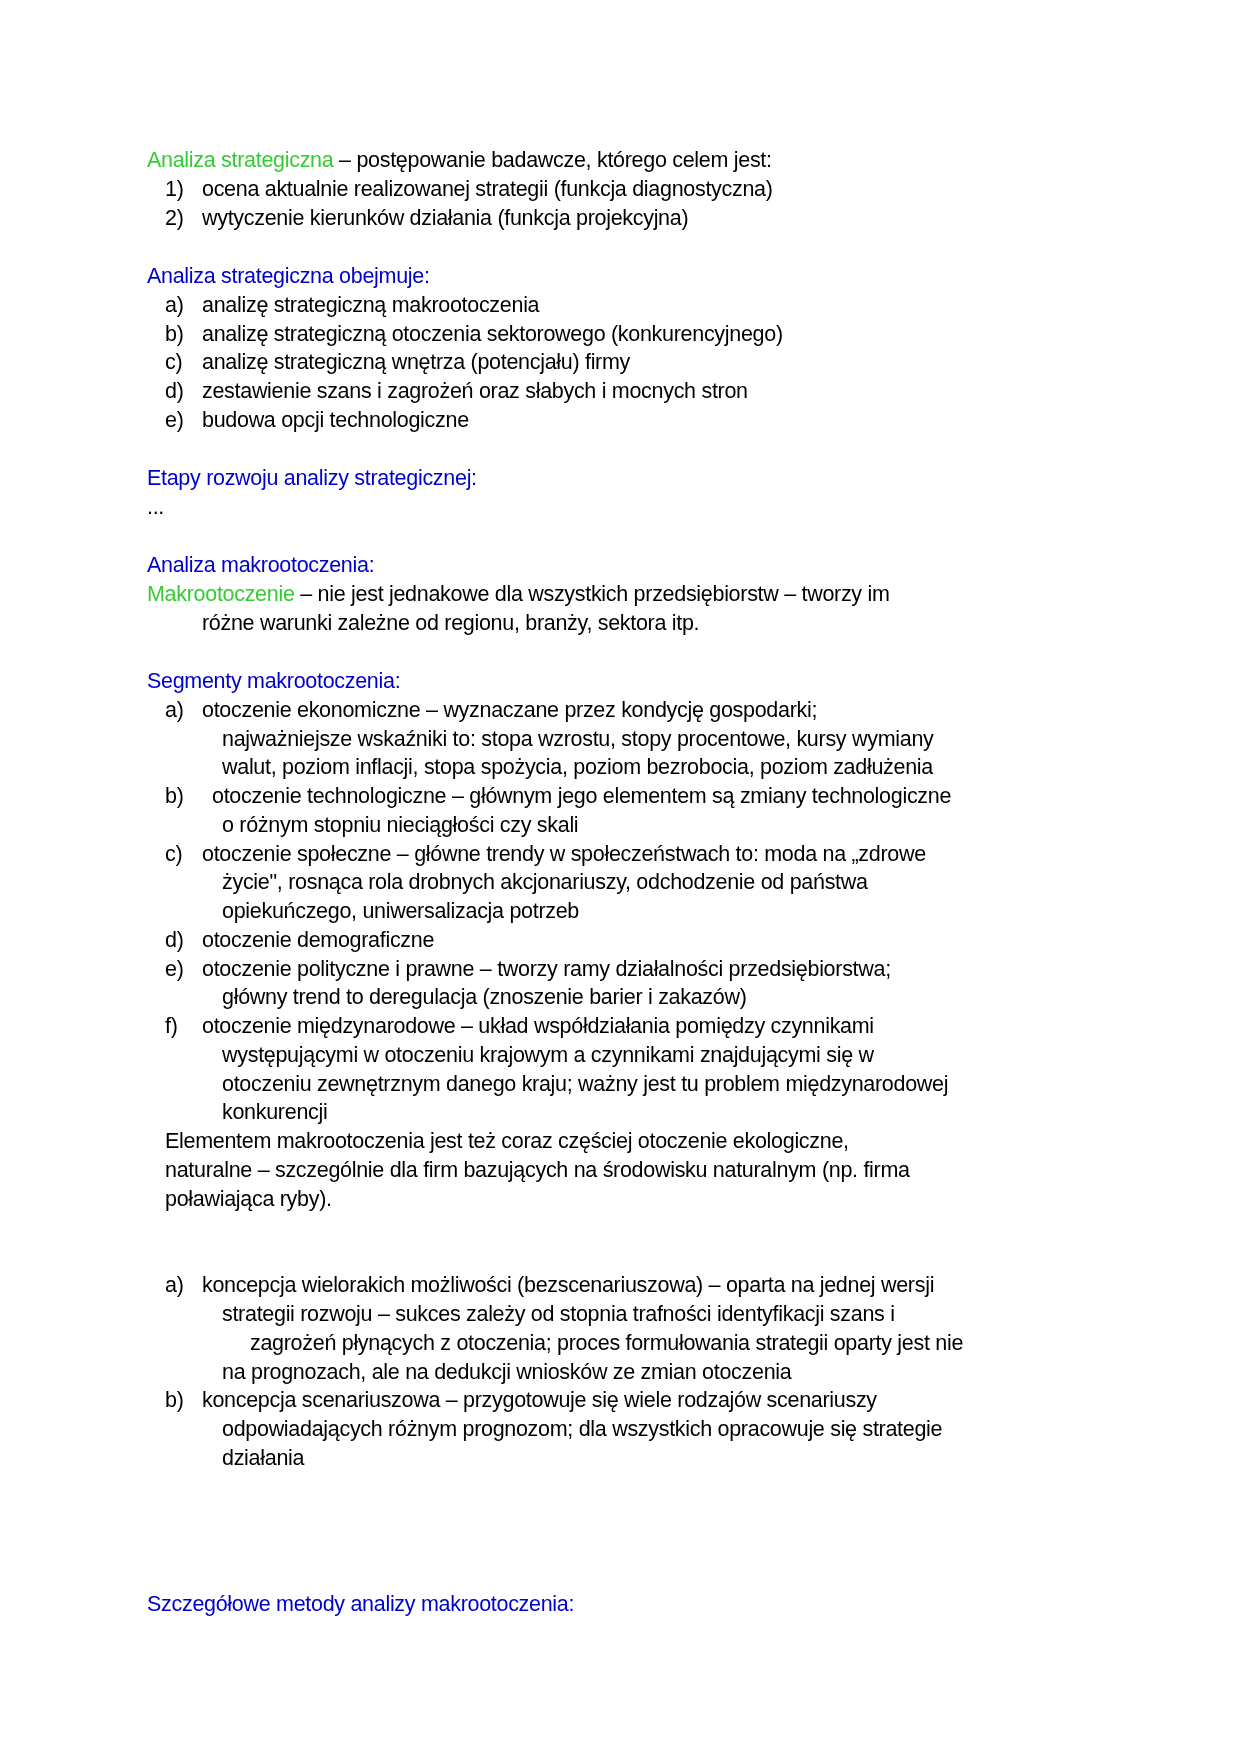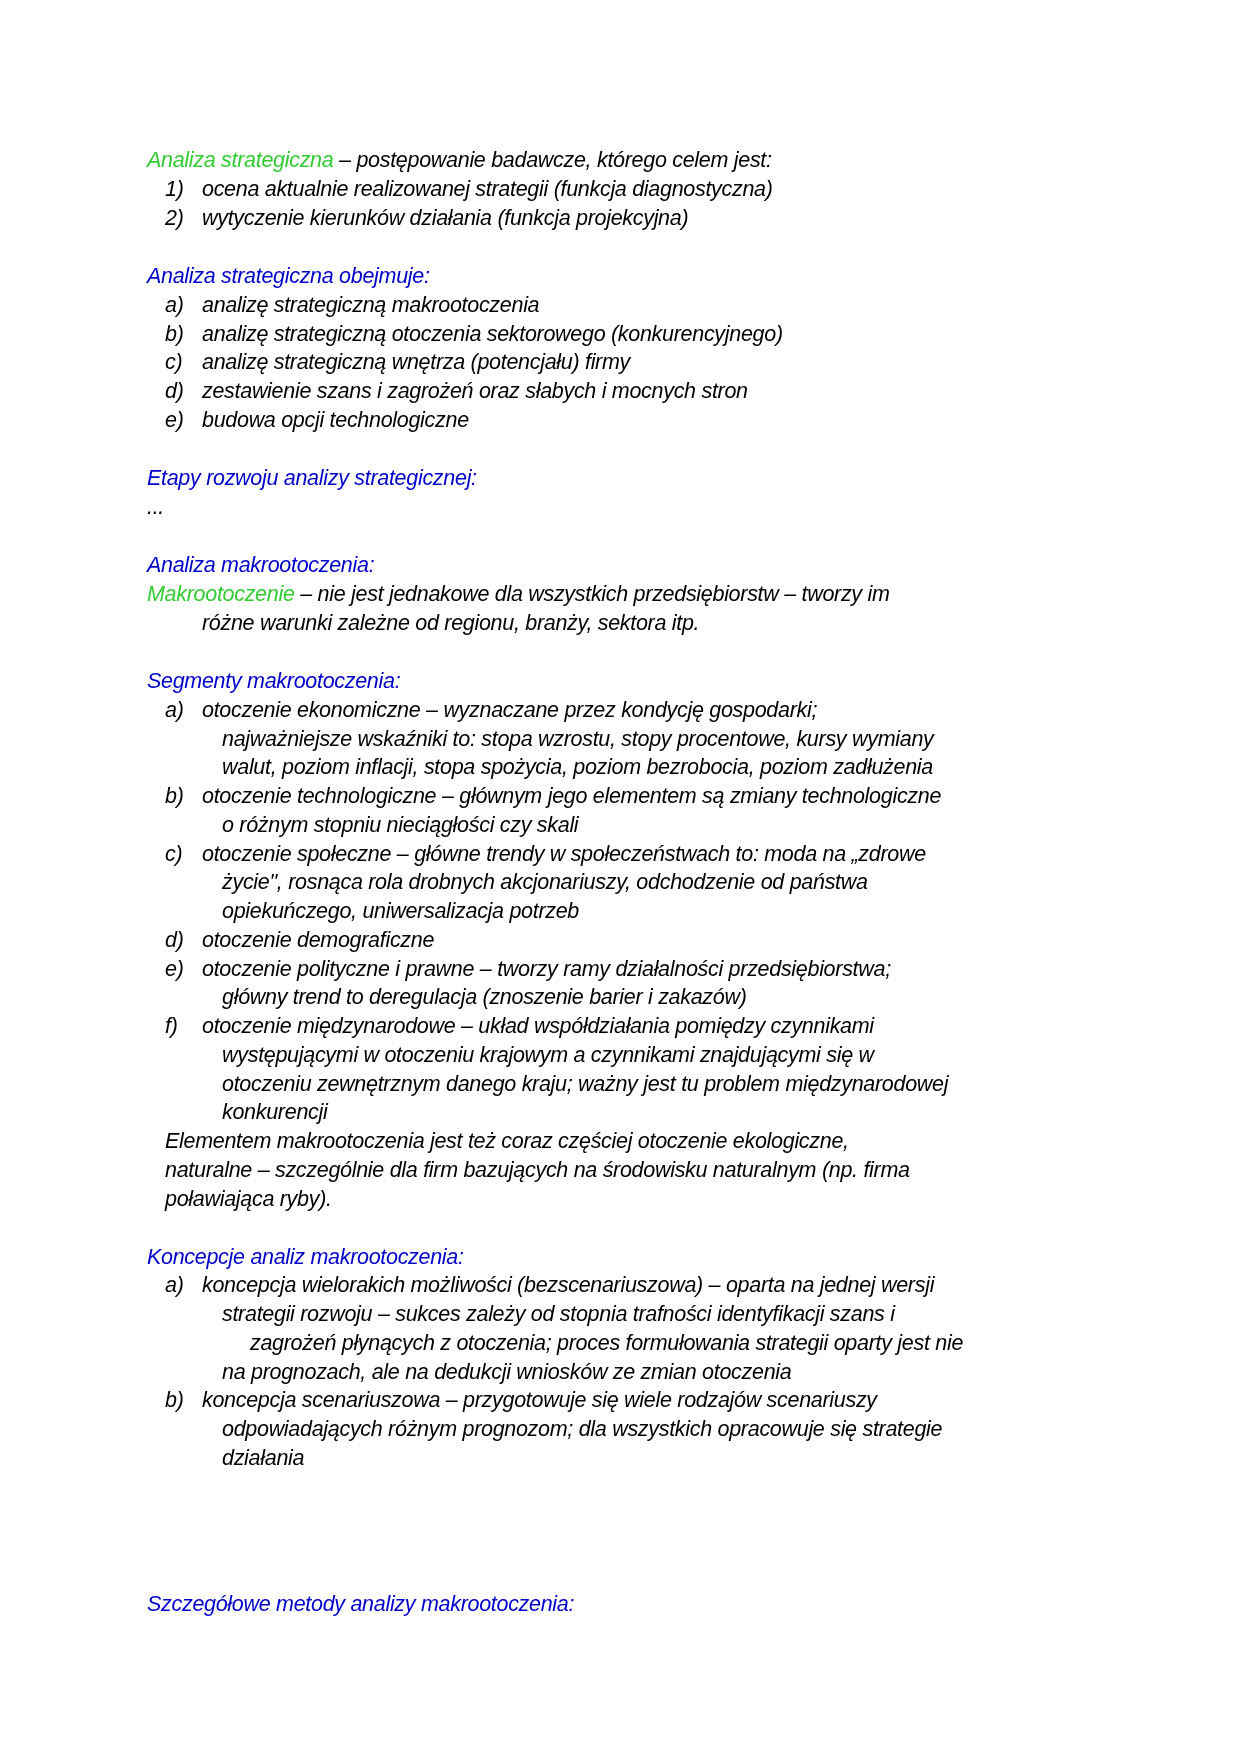--- a/index.html
+++ b/index.html
@@ -1,21 +1,21 @@
 <!DOCTYPE html>
 <html><head>
   <meta charset="utf-8">
   <style>
     html, body { margin: 0; padding: 0; background: #ffffff; }
     body {
       width: 1240px; height: 1754px; position: relative; overflow: hidden;
       font-family: "Liberation Sans", sans-serif; font-size: 21.5px; color: #000;
       -webkit-font-smoothing: antialiased;
     }
-    .page { position: absolute; left: 0; top: 0; width: 1188px; height: 1754px; font-style: italic; }
+    .page { position: absolute; left: 0; top: 0; width: 1188px; height: 1754px; }
     .line { position: absolute; white-space: nowrap; line-height: 28px; letter-spacing: -0.3px; }
     .green { color: #33cc33; }
     .blue { color: #0000cc; }
   </style>
 </head>
 <body>
 
 <div class="page">
 
   <div class="line" style="left:147px; top:146px;">
@@ -52,21 +52,21 @@
   <div class="line" style="left:202px; top:609px;">różne warunki zależne od regionu, branży, sektora itp.</div>
 
   <div class="line blue" style="left: 147px; top: 667px; color: rgb(0, 0, 204);">Segmenty makrootoczenia:</div>
   <div>
     <div class="line" style="left:165px; top:696px;">a)</div>
     <div class="line" style="left:202px; top:696px;">otoczenie ekonomiczne – wyznaczane przez kondycję gospodarki;</div>
     <div class="line" style="left:222px; top:725px;">najważniejsze wskaźniki to: stopa wzrostu, stopy procentowe, kursy wymiany</div>
     <div class="line" style="left:222px; top:753px;">walut, poziom inflacji, stopa spożycia, poziom bezrobocia, poziom zadłużenia</div>
 
     <div class="line" style="left:165px; top:782px;">b)</div>
-    <div class="line" style="left:202px; top:782px;">otoczenie technologiczne – głównym jego elementem są zmiany technologiczne</div>
+    <div class="line" style="left:212px; top:782px;">otoczenie technologiczne – głównym jego elementem są zmiany technologiczne</div>
     <div class="line" style="left:222px; top:811px;">o różnym stopniu nieciągłości czy skali</div>
 
     <div class="line" style="left:165px; top:840px;">c)</div>
     <div class="line" style="left:202px; top:840px;">otoczenie społeczne – główne trendy w społeczeństwach to: moda na „zdrowe</div>
     <div class="line" style="left:222px; top:868px;">życie", rosnąca rola drobnych akcjonariuszy, odchodzenie od państwa</div>
     <div class="line" style="left:222px; top:897px;">opiekuńczego, uniwersalizacja potrzeb</div>
 
     <div class="line" style="left:165px; top:926px;">d)</div>
     <div class="line" style="left:202px; top:926px;">otoczenie demograficzne</div>
 
@@ -79,21 +79,20 @@
     <div class="line" style="left:222px; top:1041px;">występującymi w otoczeniu krajowym a czynnikami znajdującymi się w</div>
     <div class="line" style="left:222px; top:1070px;">otoczeniu zewnętrznym danego kraju; ważny jest tu problem międzynarodowej</div>
     <div class="line" style="left:222px; top:1098px;">konkurencji</div>
   </div>
   <div>
     <div class="line" style="left:165px; top:1127px;">Elementem makrootoczenia jest też coraz częściej otoczenie ekologiczne,</div>
     <div class="line" style="left:165px; top:1156px;">naturalne – szczególnie dla firm bazujących na środowisku naturalnym (np. firma</div>
     <div class="line" style="left:165px; top:1185px;text-align:center;">poławiająca ryby).</div>
   </div>
 
-  <div class="line blue" style="left: 147px; top: 1243px; color: rgb(0, 0, 204);">Koncepcje analiz makrootoczenia:</div>
   <div>
     <div class="line" style="left:165px; top:1271px;">a)</div>
     <div class="line" style="left:202px; top:1271px;">koncepcja wielorakich możliwości (bezscenariuszowa) – oparta na jednej wersji</div>
     <div class="line" style="left:222px; top:1300px;">strategii rozwoju – sukces zależy od stopnia trafności identyfikacji szans i</div>
     <div class="line" style="left:222px; top:1329px;margin-left:28px;">zagrożeń płynących z otoczenia; proces formułowania strategii oparty jest nie</div>
     <div class="line" style="left:222px; top:1358px;">na prognozach, ale na dedukcji wniosków ze zmian otoczenia</div>
 
     <div class="line" style="left:165px; top:1386px;">b)</div>
     <div class="line" style="left:202px; top:1386px;">koncepcja scenariuszowa – przygotowuje się wiele rodzajów scenariuszy</div>
     <div class="line" style="left:222px; top:1415px;">odpowiadających różnym prognozom; dla wszystkich opracowuje się strategie</div>

